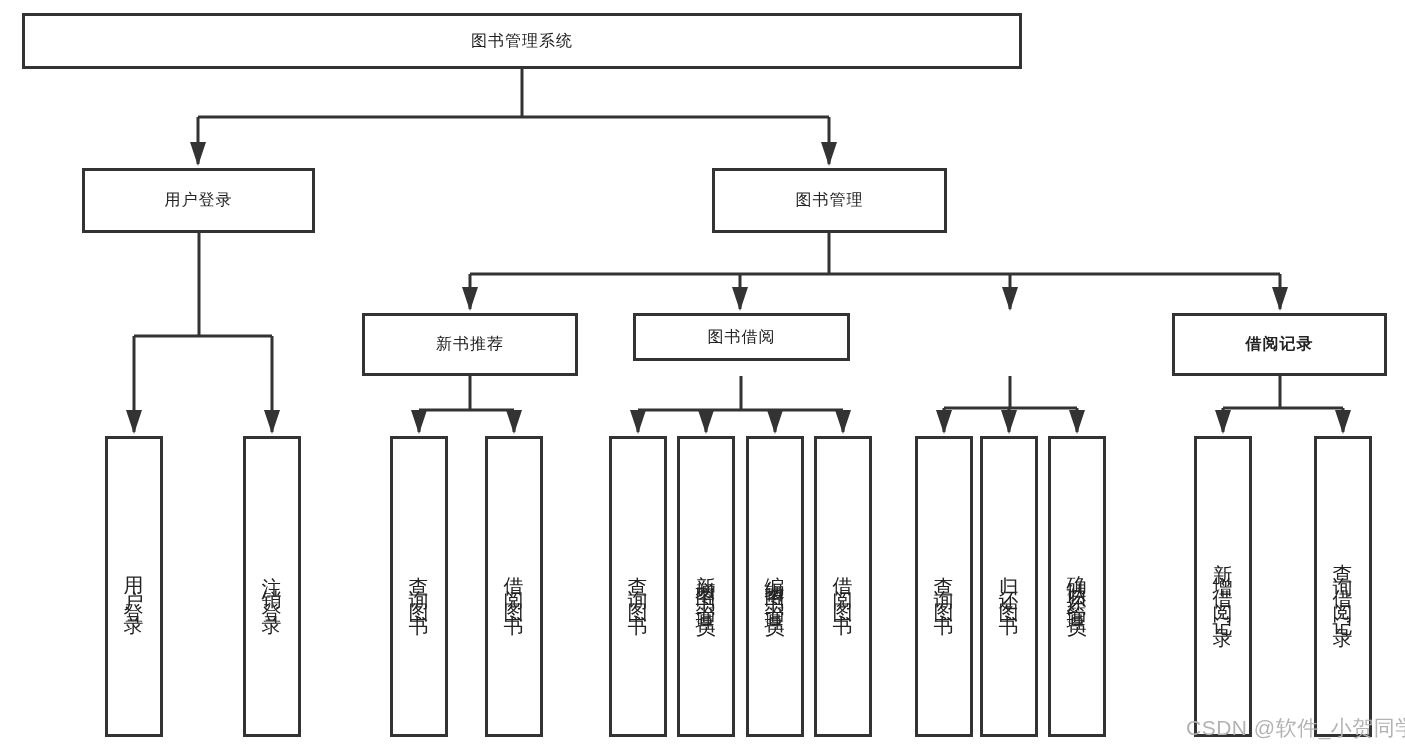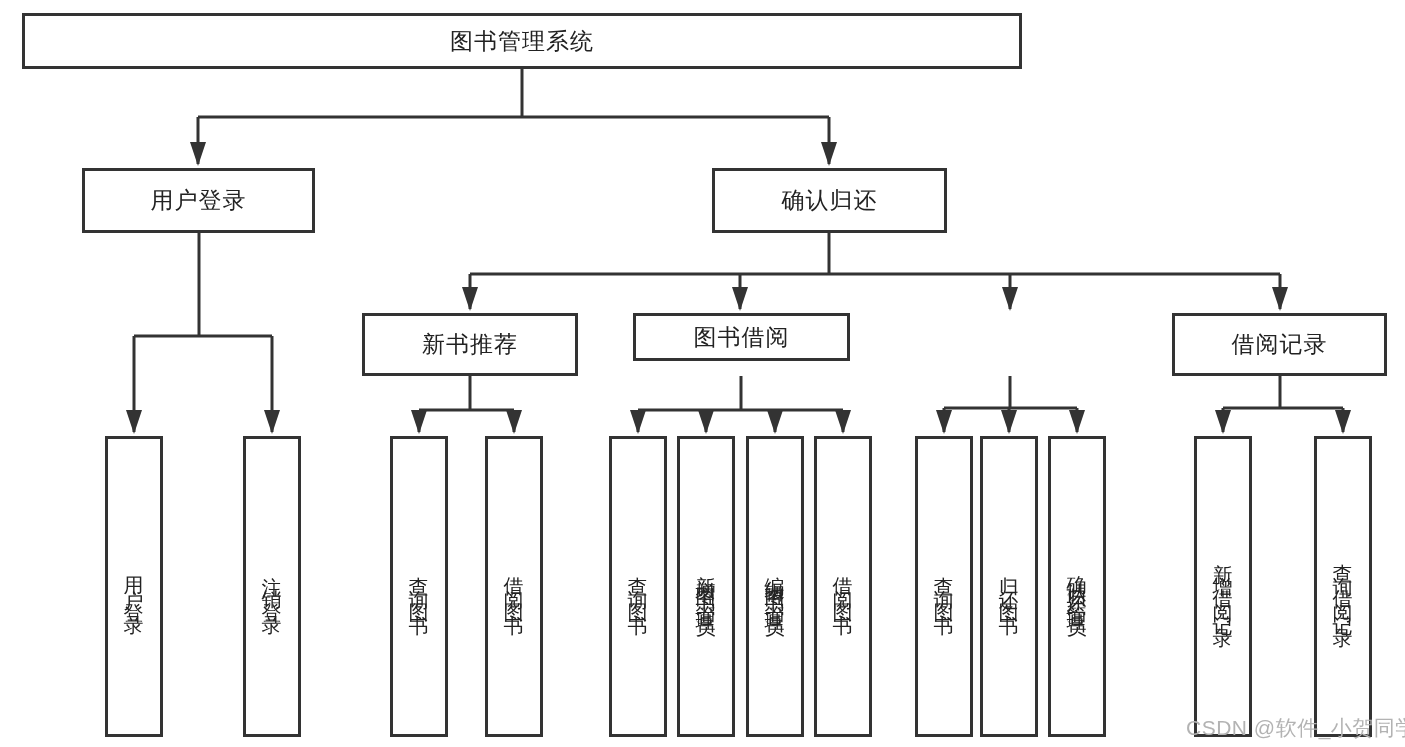--- a/index.html
+++ b/index.html
@@ -23,21 +23,21 @@
   }
   .node {
     position: absolute;
     box-sizing: border-box;
     border: 3px solid #333333;
     background: #ffffff;
     display: flex;
     align-items: center;
     justify-content: center;
     color: #222222;
-    font-size: 23px;
+    font-size: 16px;
     letter-spacing: 1px;
     z-index: 1;
   }
   .vnode {
     position: absolute;
     box-sizing: border-box;
     border: 3px solid #333333;
     background: #ffffff;
     display: flex;
     align-items: center;
@@ -118,25 +118,25 @@
       <path d="M1280,376 V408"></path>
       <path d="M1223,408 H1343"></path>
       <path d="M1223,408 V432" marker-end="url(#arrow)"></path>
       <path d="M1343,408 V432" marker-end="url(#arrow)"></path>
     </g>
   </svg>
 
   <div class="node" style="left:22px; top:13px; width:1000px; height:56px;">图书管理系统</div>
 
   <div class="node" style="left:82px; top:168px; width:233px; height:65px;">用户登录</div>
-  <div class="node" style="left:712px; top:168px; width:235px; height:65px;">确认归还</div>
+  <div class="node" style="left:712px; top:168px; width:235px; height:65px;">图书管理</div>
 
   <div class="node" style="left:362px; top:313px; width:216px; height:63px;">新书推荐</div>
   <div class="node" style="left:633px; top:313px; width:217px; height:48px;">图书借阅</div>
-  <div class="node" style="left:1172px; top:313px; width:215px; height:63px;">借阅记录</div>
+  <div class="node" style="left:1172px; top:313px; width:215px; height:63px;font-weight:bold;">借阅记录</div>
 
   <div class="vnode" style="left:105px; top:436px; width:58px; height:301px;">
     <span class="vlabel">用户登录</span>
   </div>
   <div class="vnode" style="left:243px; top:436px; width:58px; height:301px;">
     <span class="vlabel">注销登录</span>
   </div>
 
   <div class="vnode" style="left:390px; top:436px; width:58px; height:301px;">
     <span class="vlabel">查询图书</span>

